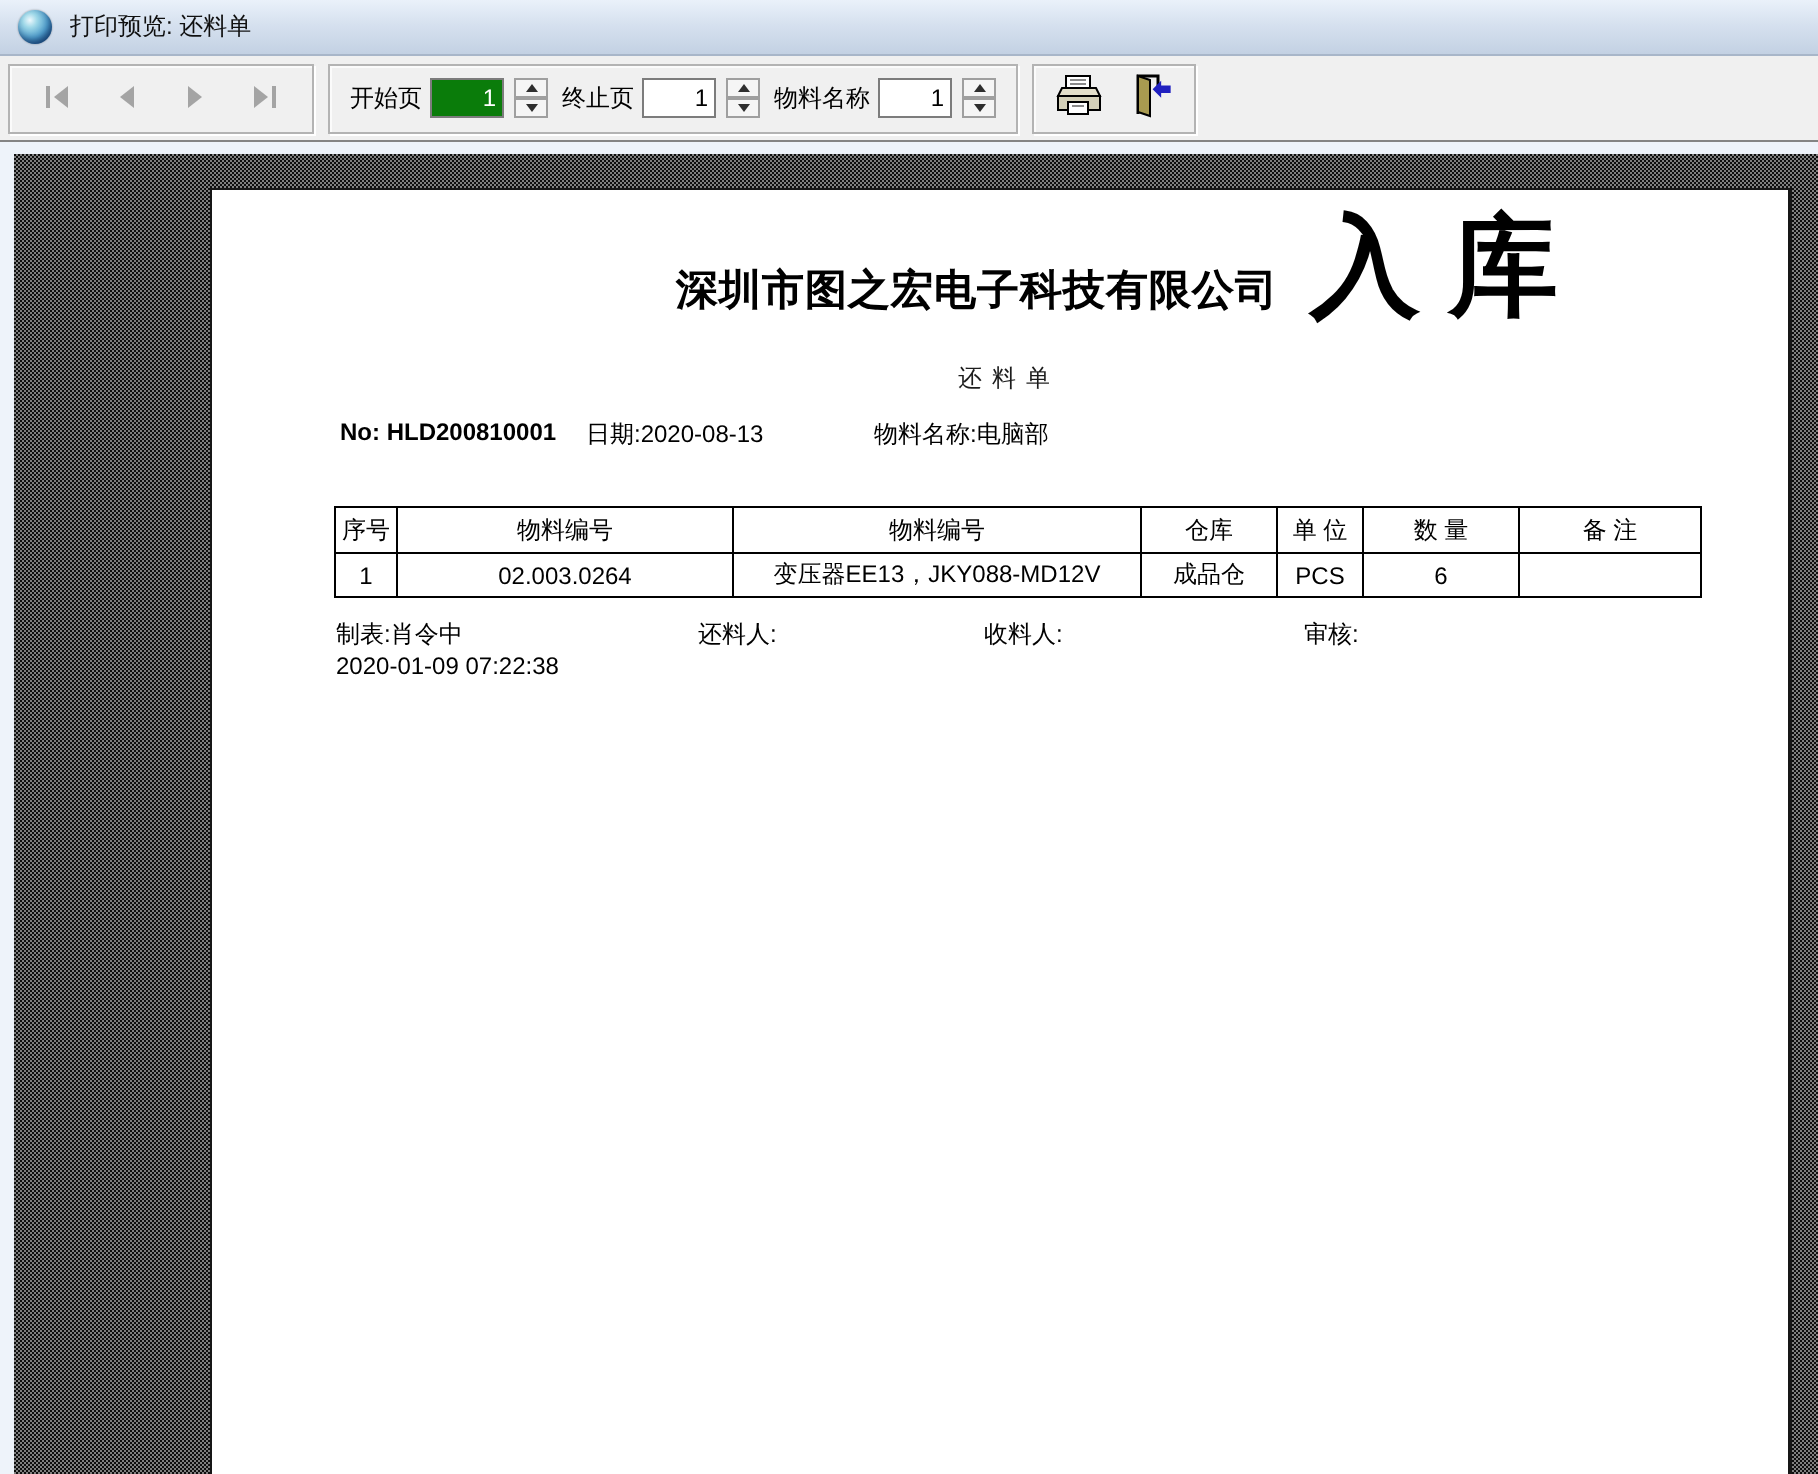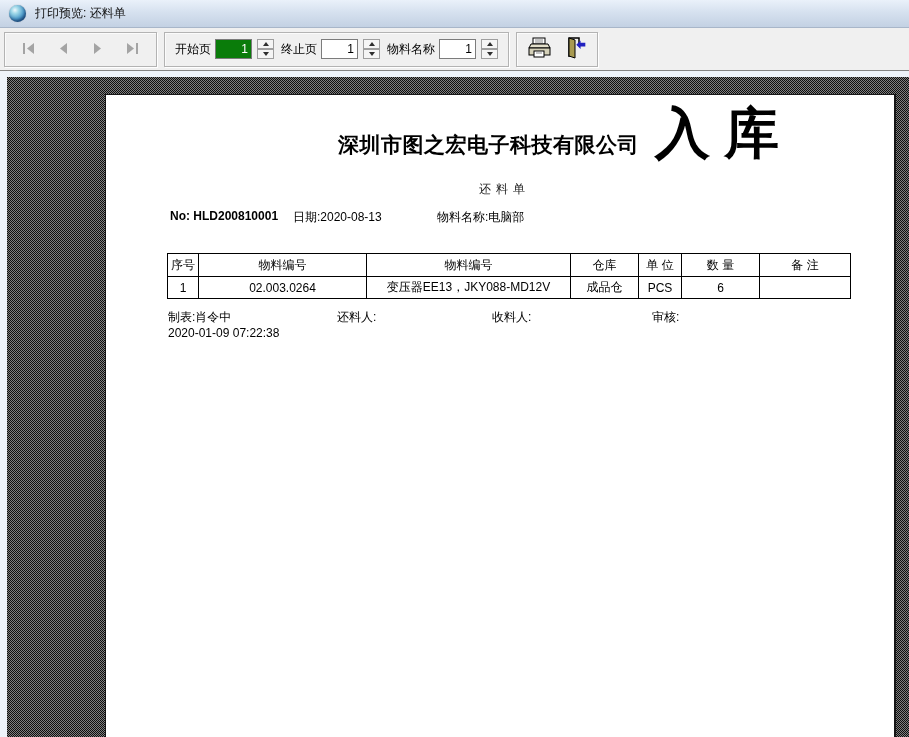--- a/index.html
+++ b/index.html
@@ -85,21 +85,21 @@
 
   .doc-table { position: absolute; left: 61px; top: 158px; border-collapse: collapse; table-layout: fixed; border-radius: 13px; }
   .doc-table td { border: 1px solid #000; font-size: 12px; padding: 0 3px; overflow: hidden; white-space: nowrap; }
   .doc-table tr.hdr td { height: 23px; text-align: center; }
   .doc-table tr.row td { height: 22px; text-align: center; }
   .doc-table td.al { text-align: left; }
   .c0 { width: 29px; } .c1 { width: 168px; } .c2 { width: 204px; } .c3 { width: 68px; }
   .c4 { width: 43px; } .c5 { width: 78px; } .c6 { width: 91px; }
 
   .ft-preparer { position: absolute; left: 62px;  top: 214px; }
-  .ft-returner { position: absolute; left: 231px; top: 214px; }
+  .ft-returner { position: absolute; left: 243px; top: 214px; }
   .ft-receiver { position: absolute; left: 386px; top: 214px; }
   .ft-auditor  { position: absolute; left: 546px; top: 214px; }
   .ft-time     { position: absolute; left: 62px;  top: 231px; }
 </style>
 </head>
 <body>
 
 <div class="window">
 
   <div class="titlebar">

